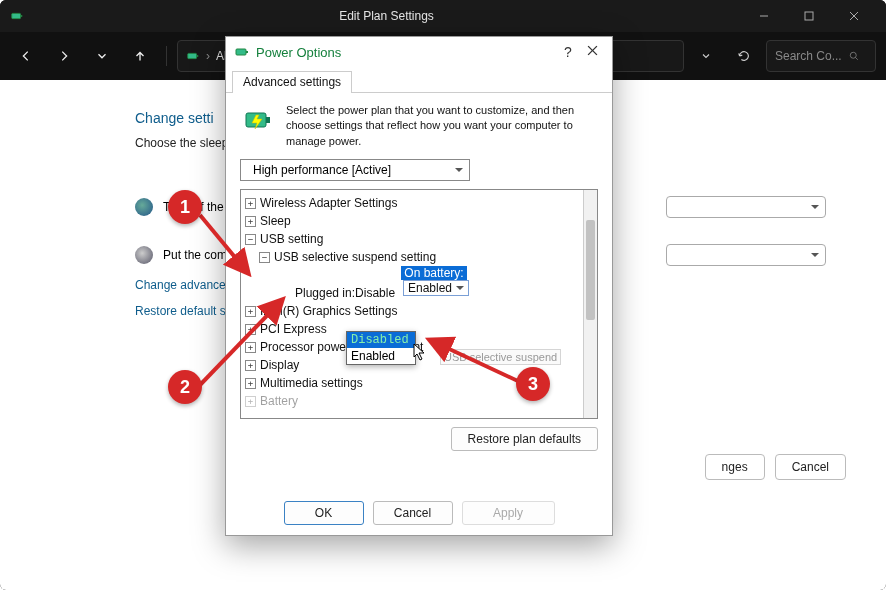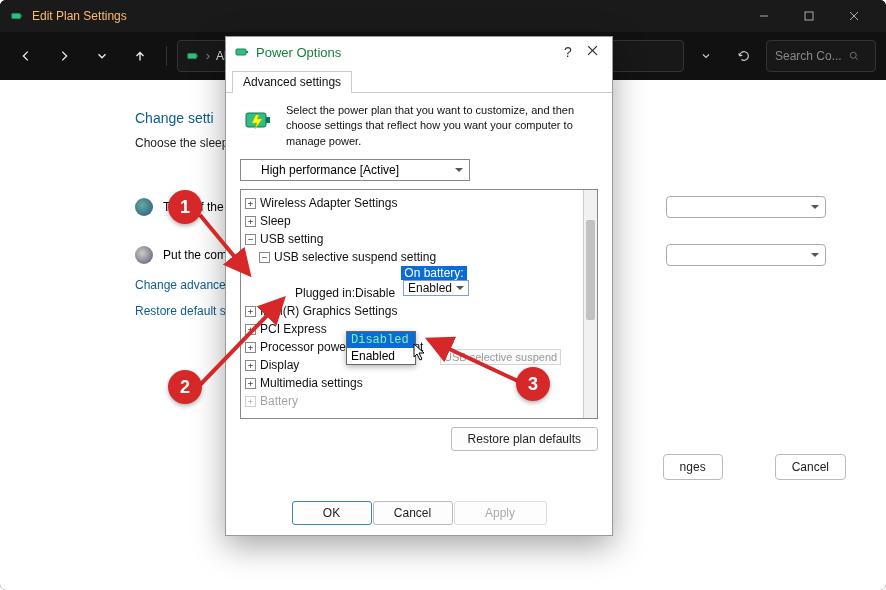--- a/index.html
+++ b/index.html
@@ -1,21 +1,21 @@
 <!DOCTYPE html>
 <html><head>
 <meta charset="utf-8">
 <style>
   * { box-sizing: border-box; font-family: 'Segoe UI', Tahoma, sans-serif; font-size: 12px; }
   html,body { margin:0; padding:0; width:886px; height:590px; background:#fff; }
   .outer { width:886px; height:590px; background:#0a0a0a; position:relative; overflow:hidden; border-radius:6px;}
   
   .titlebar { height:32px; background:#1a1a1a; display:flex; align-items:center; padding:0 10px; color:#ddd; }
   .titlebar .icon { width:14px; height:14px; margin-right:8px; }
-  .titlebar .title { flex:1; font-size:12px; color:#fdba74; }
+  .titlebar .title { flex:1; font-size:12px; color:#e5e5e5;text-align:center; }
   .winbtns { display:flex; }
   .winbtn { width:45px; height:32px; display:flex; align-items:center; justify-content:center; color:#aaa; }
   .winbtn svg { width:10px; height:10px; stroke:#aaa; stroke-width:1; fill:none; }
   
   .navbar { height:48px; background:#111; display:flex; align-items:center; padding:0 10px; gap:6px; }
   .navbtn { width:32px; height:32px; display:flex; align-items:center; justify-content:center; color:#eee; border-radius:4px; }
   .navbtn svg { width:14px; height:14px; stroke:#eee; stroke-width:1.5; fill:none; }
   .sep { width:1px; height:20px; background:#333; margin:0 4px;}
   .addr { flex:1; height:32px; background:#181818; border:1px solid #333; border-radius:4px; display:flex; align-items:center; padding:0 8px; color:#ddd; gap:6px;}
   .addr .batt-icon { width:14px; height:14px; }
@@ -24,37 +24,37 @@
   
   .page { position:absolute; top:80px; left:0; right:0; bottom:0; background:#fff; padding:30px 0 0 135px; }
   .page h2 { color:#0f5d8c; font-size:14px; font-weight:normal; margin:0 0 10px 0;}
   .page p { color:#222; margin:0 0 20px 0;}
   .row { display:flex; align-items:center; gap:10px; margin:6px 0;}
   .row .ricon { width:18px; height:18px; border-radius:50%; background:radial-gradient(circle at 40% 40%, #6a9, #258);}
   .link { color:#0f5d8c; margin:12px 0; display:block;}
   .right-sel { display:inline-block; width:160px; height:22px; border:1px solid #aaa; border-radius:4px; margin-left:auto; margin-right:60px; position:relative;}
   .right-sel:after{ content:""; position:absolute; right:6px; top:8px; border:4px solid transparent; border-top-color:#555;}
   .bottom-btns { position:absolute; right:40px; bottom:110px; display:flex; gap:10px;}
-  .wbtn { height:26px; padding:0 16px; border:1px solid #bbb; border-radius:4px; background:#fff; display:flex; align-items:center; justify-content:center; color:#222;margin-left:42px;}
+  .wbtn { height:26px; padding:0 16px; border:1px solid #bbb; border-radius:4px; background:#fff; display:flex; align-items:center; justify-content:center; color:#222;}
   
   .dialog { position:absolute; left:225px; top:36px; width:388px; height:500px; background:#fff; border:1px solid #999; box-shadow: 0 10px 30px rgba(0,0,0,0.35); }
   .dlg-title { height:30px; display:flex; align-items:center; padding:0 8px; }
   .dlg-title .dicon { width:16px; height:16px; margin-right:6px;}
   .dlg-title .dtxt { flex:1; font-size:13px; color:#15803d;}
   .dlg-title .dq { width:24px; text-align:center; color:#333; font-size:14px;}
   .dlg-title .dx { width:24px; text-align:center; color:#333; }
   .dlg-title .dx svg{ width:11px; height:11px; stroke:#333; stroke-width:1.2; fill:none;}
   .tabs { height:26px; display:flex; align-items:flex-end; padding:0 6px;}
   .tab { height:22px; padding:3px 10px 0 10px; border:1px solid #ccc; border-bottom:none; background:#fff; font-size:12px; color:#111;}
   .tabline { height:1px; background:#ccc; margin-top:-1px;}
   .dcontent { padding:10px 14px 8px 14px; }
   .hero { display:flex; gap:10px; }
   .hero .himg { width:36px; height:36px; flex:none;}
   .hero .htxt { font-size:11px; color:#111; line-height:1.4;}
-  .plan-sel { margin-top:10px; height:22px; border:1px solid #888; display:flex; align-items:center; padding:0 20px; position:relative; width:230px;}
+  .plan-sel { margin-top:10px; height:22px; border:1px solid #888; display:flex; align-items:center; padding:0 12px; position:relative; width:230px;}
   .plan-sel:after{ content:""; position:absolute; right:6px; top:8px; border:4px solid transparent; border-top-color:#555;}
   .tree-wrap { margin-top:8px; border:1px solid #888; height:230px; position:relative; display:flex;}
   .tree { flex:1; padding:4px 4px; overflow:hidden; font-size:12px; color:#111;}
   .scroll { width:14px; border-left:1px solid #ccc; background:#f1f1f1; position:relative;}
   .thumb { position:absolute; left:2px; right:2px; top:30px; height:100px; background:#c2c2c2; border-radius:2px;}
   .node { display:flex; align-items:center; height:18px; }
   .pm { width:11px; height:11px; border:1px solid #888; margin-right:4px; display:flex; align-items:center; justify-content:center; font-size:9px; line-height:1; color:#444; font-family:monospace;}
   .ind1 { padding-left:14px;}
   .ind3 { padding-left:44px;flex-direction:column;}
   .ind3b { padding-left:50px;}
@@ -62,21 +62,21 @@
   .combo { display:inline-flex; align-items:center; border:1px solid #7a9fd6; height:17px; background:#fff; margin-left:4px; position:relative; padding:0 16px 0 4px;}
   .combo:after{ content:""; position:absolute; right:4px; top:5px; border:4px solid transparent; border-top-color:#555;}
   .drop { position:absolute; left:346px; top:331px; width:70px; border:1px solid #666; background:#fff; box-shadow:0 2px 6px rgba(0,0,0,0.3); z-index:50;}
   .drop .opt { padding:1px 4px; font-size:12px;}
   .drop .opt.sel { background:#0a6cd6; color:#86efac;font-family:Liberation Mono, monospace;}
   .cursor { position:absolute; left:413px; top:343px; z-index:60;}
   .restore-row { display:flex; justify-content:flex-end; margin-top:8px;}
   .btn { height:24px; padding:0 16px; border:1px solid #bbb; border-radius:3px; background:#fdfdfd; display:flex; align-items:center; justify-content:center; color:#222; font-size:12px;}
   .btn.primary { border:1px solid #3b82c4; }
   .btn.disabled { color:#aaa; border-color:#ddd;}
-  .dbtns { position:absolute; left:0; right:0; bottom:10px; display:flex; justify-content:center; gap:1px; padding:0 14px;}
+  .dbtns { position:absolute; left:0; right:0; bottom:10px; display:flex; justify-content:center; gap:9px; padding:0 14px;}
   .tooltip-ghost { position:absolute; left:440px; top:349px; font-size:11px; color:#999; border:1px solid #d5d5d5; background:#fafafa; padding:1px 3px; z-index:25;}
   
   .callout { position:absolute; width:34px; height:34px; border-radius:50%; background:#d62828; color:#fff; display:flex; align-items:center; justify-content:center; font-size:18px; font-weight:bold; z-index:70; box-shadow:0 2px 4px rgba(0,0,0,0.3);}
   svg.annot { position:absolute; top:0; left:0; width:886px; height:590px; z-index:65; pointer-events:none;}
 </style>
 </head>
 <body>
 
 <div class="outer">
 

